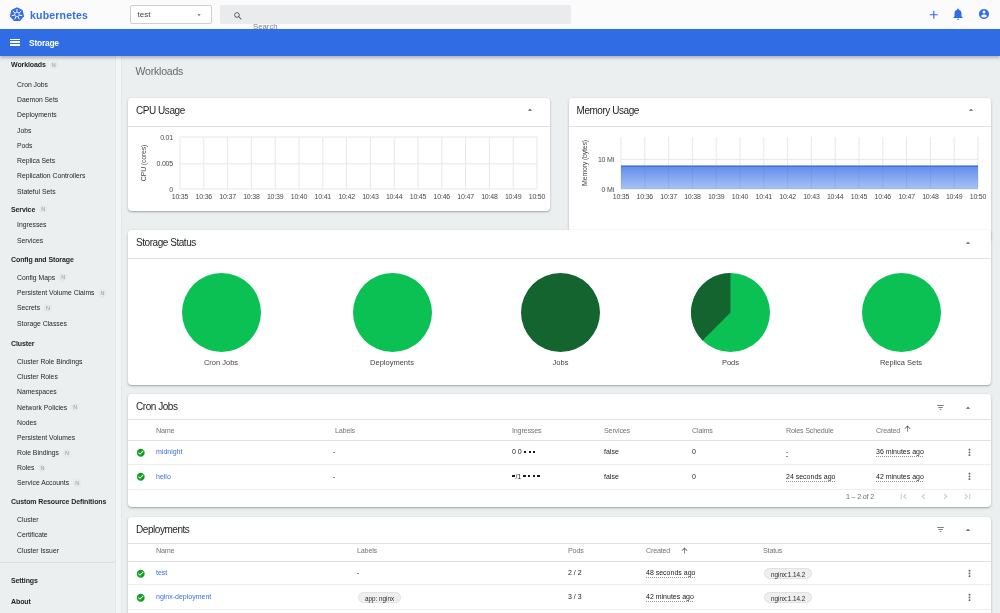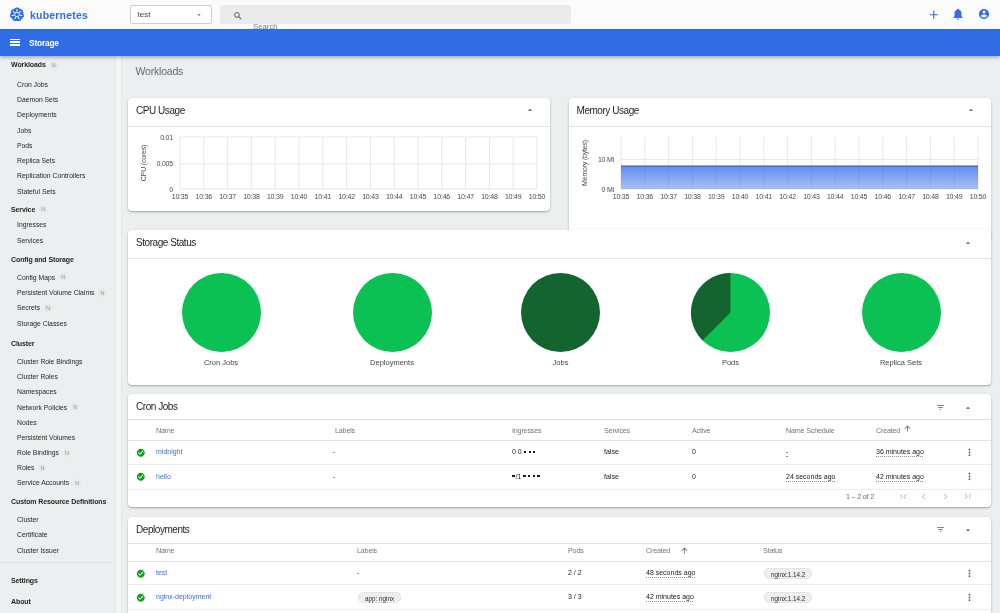--- a/index.html
+++ b/index.html
@@ -255,22 +255,22 @@
       <path fill="#5a5a5a" d="M10 18h4v-2h-4v2zM3 6v2h18V6H3zm3 7h12v-2H6v2z"></path>
     </svg>
     <svg class="caret" style="left:835px;top:8.9px" viewBox="0 0 24 24">
       <path fill="#5a5a5a" d="M7 14l5-5 5 5z"></path>
     </svg>
     <div class="cdiv" style="top:24.6px"></div>
     <span class="th" style="left:28px;top:31.5px">Name</span>
     <span class="th" style="left:207px;top:31.5px">Labels</span>
     <span class="th" style="left:384px;top:31.5px">Ingresses</span>
     <span class="th" style="left:476px;top:31.5px">Services</span>
-    <span class="th" style="left:564px;top:31.5px">Active</span>
-    <span class="th" style="left:658px;top:31.5px">Name Schedule</span>
+    <span class="th" style="left:564px;top:31.5px">Claims</span>
+    <span class="th" style="left:658px;top:31.5px">Roles Schedule</span>
     <span class="th" style="left:748px;top:31.5px">Created</span>
     <svg style="position:absolute;left:775px;top:30.1px;width:9px;height:9px" viewBox="0 0 24 24">
       <path fill="#5f5f5f" d="M4 12l1.41 1.41L11 7.83V20h2V7.83l5.58 5.59L20 12l-8-8-8 8z"></path>
     </svg>
     <div class="cdiv" style="top:45.8px"></div>
     <svg class="chk" style="left:7.5px;top:53.3px" viewBox="0 0 24 24">
       <path fill="#0fa01f" d="M12 2C6.48 2 2 6.48 2 12s4.48 10 10 10 10-4.48 10-10S17.52 2 12 2zm-2 15l-5-5 1.41-1.41L10 14.17l7.59-7.59L19 8l-9 9z"></path>
     </svg>
     <span class="td link" style="left:28px;top:53.1px">midnight</span>
     <span class="td" style="left:205px;top:53.1px">-</span>

